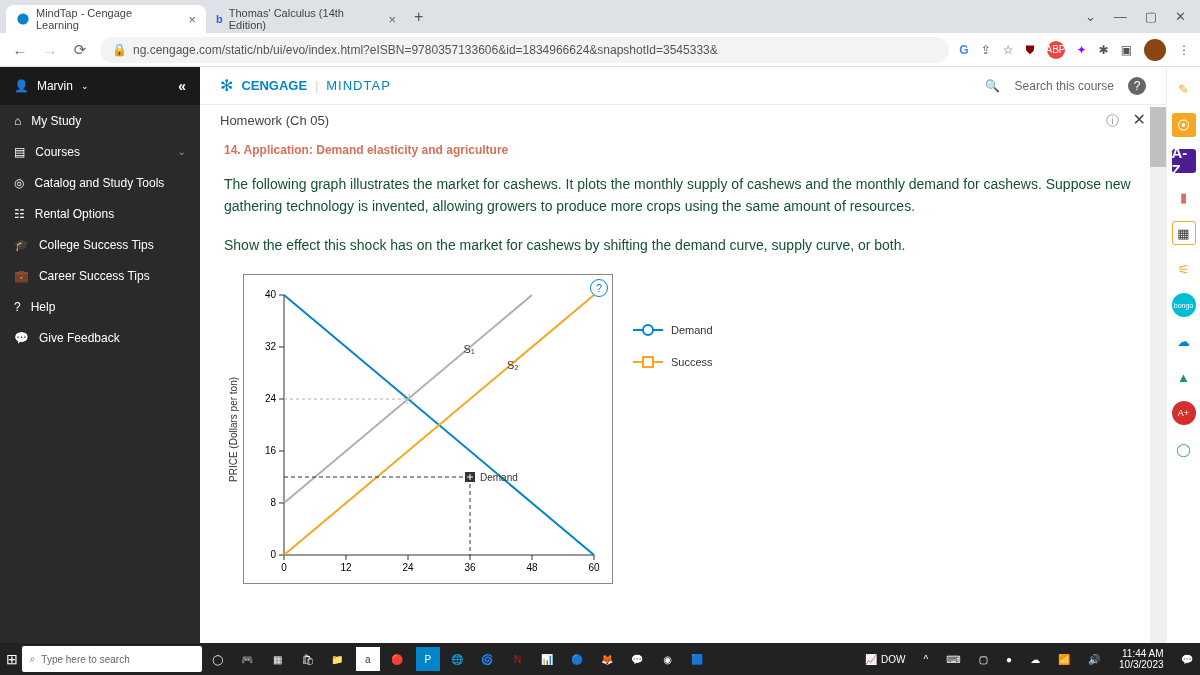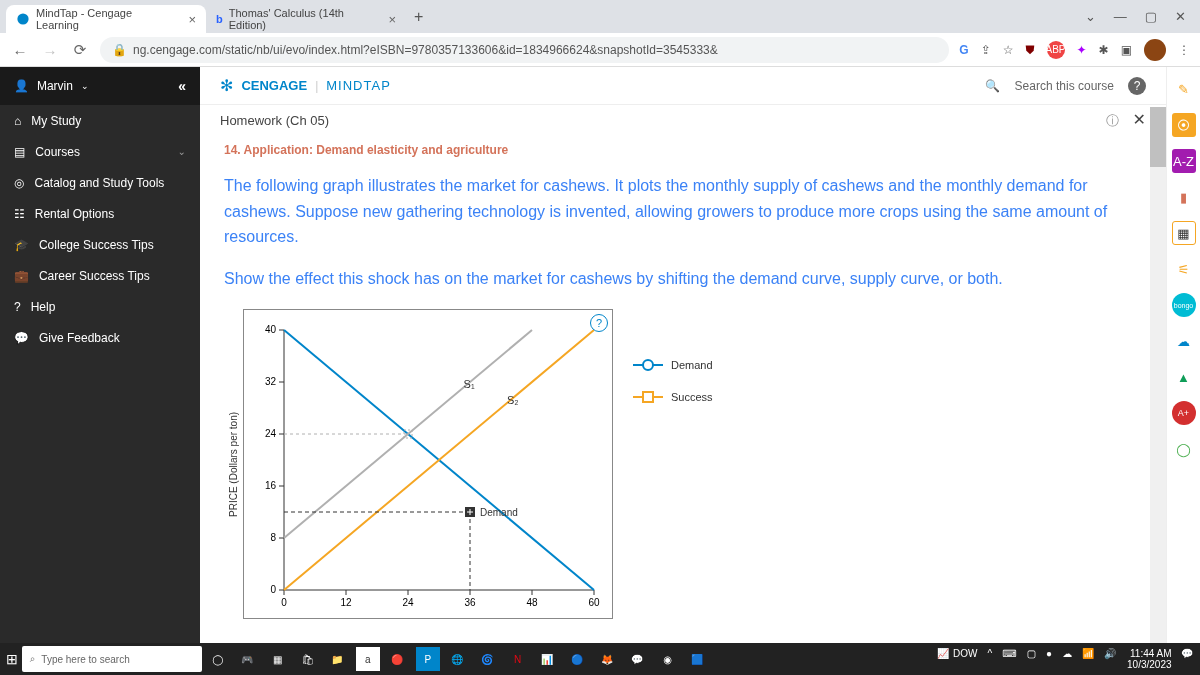--- a/index.html
+++ b/index.html
@@ -23,38 +23,38 @@
 .side-user-left{display:flex;align-items:center;gap:8px}
 .side-item{height:31px;display:flex;align-items:center;padding:0 14px;gap:10px;cursor:pointer;font-size:12px}
 .side-item .chev{margin-left:auto;font-size:10px;color:#999}
 .content{flex:1;background:#fff;padding:0;position:relative}
 .header-bar{height:38px;display:flex;align-items:center;padding:0 20px;gap:8px;border-bottom:1px solid #eee}
 .cengage-logo{color:#0085ca;font-weight:bold;font-size:13px;display:flex;align-items:center;gap:4px}
 .mindtap-txt{color:#0085ca;font-size:13px;letter-spacing:1px}
 .header-right{margin-left:auto;display:flex;align-items:center;gap:14px;color:#666;font-size:12px}
 .hw-title{height:30px;display:flex;align-items:center;padding:0 20px;font-size:13px;color:#444;justify-content:space-between}
 .q-title{padding:8px 24px;color:#d4735a;font-size:12px;font-weight:bold}
-.q-body{padding:8px 24px;font-size:16px;color:#3b82f6;line-height:1.6}
+.q-body{padding:8px 24px;font-size:14px;color:#14532d;line-height:1.6}
 .chart-area{display:flex;padding:10px 24px;gap:20px}
 .chart-box{position:relative;width:370px;height:310px;border:1px solid #888}
 .chart-help{position:absolute;top:4px;right:4px;width:18px;height:18px;border:1px solid #0085ca;border-radius:50%;color:#0085ca;font-size:11px;display:flex;align-items:center;justify-content:center;cursor:pointer}
 .legend{padding-top:50px;font-size:11px;color:#333}
 .legend-item{display:flex;align-items:center;gap:8px;margin-bottom:20px}
 .leg-line{width:30px;height:2px;position:relative}
 .leg-line::after{content:"";position:absolute;left:50%;top:50%;transform:translate(-50%,-50%);width:8px;height:8px;border:2px solid currentColor;border-radius:50%;background:#fff}
 .leg-demand{background:#0085ca;color:#0085ca}
 .leg-supply{background:#f5a623;color:#f5a623}
 .leg-supply::after{border-radius:0}
 .right-rail{width:34px;background:#fff;border-left:1px solid #eee;display:flex;flex-direction:column;align-items:center;gap:12px;padding-top:10px}
 .rail-icon{width:24px;height:24px;display:flex;align-items:center;justify-content:center;font-size:13px;cursor:pointer;border-radius:3px}
 .task-bar{height:32px;background:#222;display:flex;align-items:center;padding:0 6px;color:#fff;font-size:10px;gap:4px}
 .task-search{background:#fff;color:#666;height:26px;width:180px;display:flex;align-items:center;padding:0 8px;gap:6px;border-radius:2px}
 .task-icons{display:flex;gap:6px;align-items:center}
 .task-icons span{width:24px;height:24px;display:flex;align-items:center;justify-content:center;cursor:pointer}
-.task-right{margin-left:auto;display:flex;gap:10px;font-size:10px}
+.task-right{margin-left:auto;display:flex;align-items:center;gap:18px;font-size:10px}
 .scroll-indicator{position:absolute;right:0;top:40px;width:16px;height:calc(100% - 40px);background:#f0f0f0}
 .scroll-thumb{width:100%;height:60px;background:#c0c0c0;cursor:pointer}
 svg{overflow:visible}
 .fav-logo{width:14px;height:14px}
 </style>
 </head>
 <body>
 
 <div class="chrome-top">
   <div class="tab">
@@ -235,21 +235,21 @@
     </div>
 
     <div class="scroll-indicator">
       <div class="scroll-thumb"></div>
     </div>
   </div>
 
   <div class="right-rail">
     <span class="rail-icon" style="color:#f5a623">✎</span>
     <span class="rail-icon" style="background:#f5a623;color:#fff">⦿</span>
-    <span class="rail-icon" style="background:#a21caf;color:#fff;font-size:13px;font-weight:normal">A-Z</span>
+    <span class="rail-icon" style="background:#4c1d95;color:#fff;font-size:15px;font-weight:bold">A-Z</span>
     <span class="rail-icon" style="color:#d4735a">▮</span>
     <span class="rail-icon" style="background:#fff;border:1px solid #f5a623">▦</span>
     <span class="rail-icon" style="color:#f5a623">⚟</span>
     <span class="rail-icon" style="background:#00bcd4;color:#fff;border-radius:50%;font-size:7px">bongo</span>
     <span class="rail-icon" style="color:#0085ca">☁</span>
     <span class="rail-icon" style="color:#0f9d58">▲</span>
     <span class="rail-icon" style="background:#d32f2f;color:#fff;border-radius:50%;font-size:9px">A+</span>
     <span class="rail-icon" style="color:#4caf50">◯</span>
   </div>
 </div>

